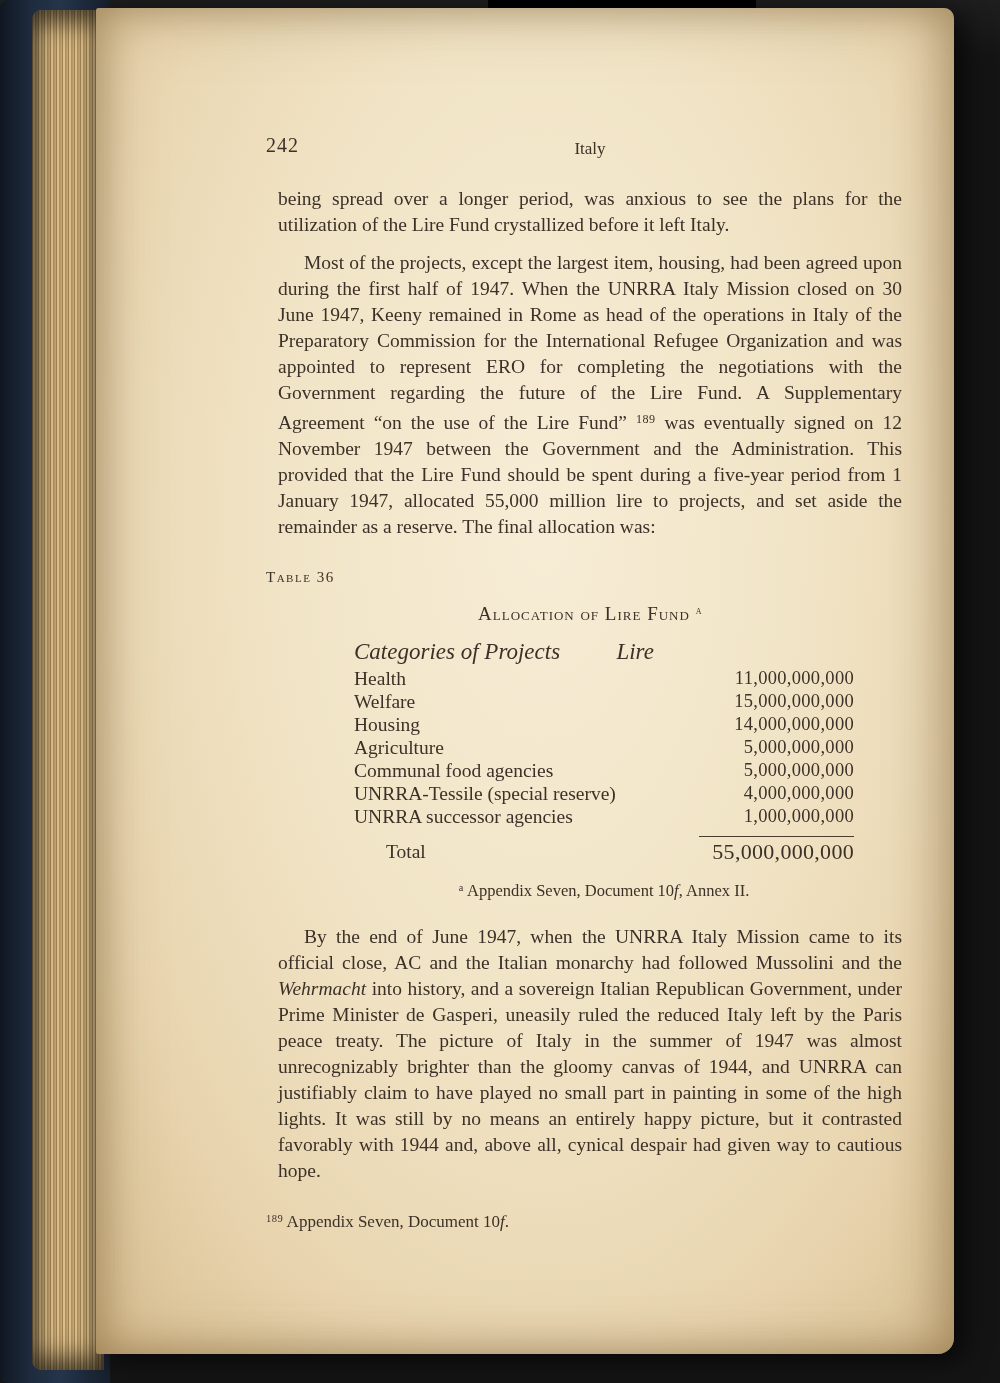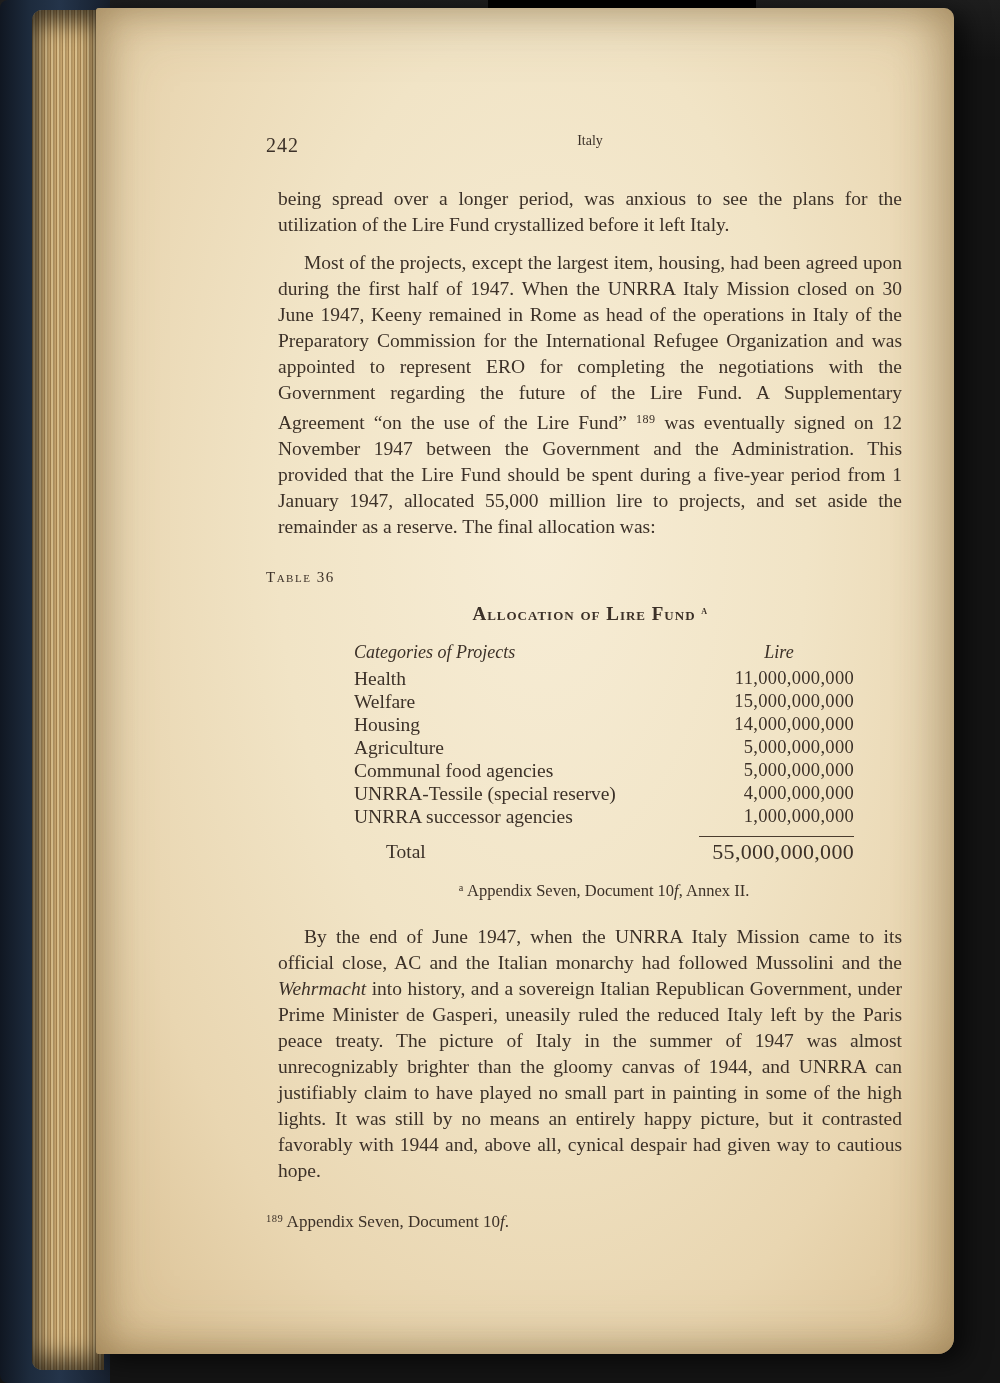--- a/index.html
+++ b/index.html
@@ -48,33 +48,33 @@
   }
 
   .content{
     position:absolute;left:170px;top:120px;width:648px;
     color:#3c3128;
     font-size:19.5px;line-height:26px;
     text-align:justify;
   }
   .header{position:relative;height:46px;}
   .pagenum{position:absolute;left:0;top:4px;font-size:20px;letter-spacing:1px;}
-  .running{position:absolute;left:50%;top:0;transform:translateX(-50%);font-size:14px;}
+  .running{position:absolute;left:50%;top:8px;transform:translateX(-50%);font-size:17px;}
 
   p{margin:12px;}
   .indent{text-indent:26px;}
   .sup{font-size:0.62em;vertical-align:0.5em;letter-spacing:.5px;}
   .it{font-style:italic;}
 
   
   .tableblock{margin:24px 0 20px 0;}
   .tb-caption{text-align:left;font-variant:small-caps;letter-spacing:1.5px;font-size:15px;}
-  .tb-title{text-align:center;font-variant:small-caps;letter-spacing:1px;font-size:19px;margin-top:8px;font-weight:bold;}
+  .tb-title{text-align:center;font-variant:small-caps;letter-spacing:1px;font-size:19px;margin-top:8px;}
   .tb-inner{width:500px;margin-left:88px;margin-top:12px;}
-  .tb-headrow{display:flex;justify-content:space-between;font-style:italic;font-size:18px;margin-bottom:2px;}
+  .tb-headrow{display:flex;font-style:italic;font-size:23px;margin-bottom:2px;}
   .tb-headrow .hv{width:150px;text-align:center;}
   .tb-row{display:flex;justify-content:space-between;line-height:23px;}
   .tb-row .cat{flex:1;}
   .tb-row .val{width:150px;text-align:right;font-size:18.5px;letter-spacing:.3px;}
   .tb-rule{width:155px;margin:8px 0 2px auto;border-top:1.5px solid #4a3c2e;}
   .tb-total{display:flex;justify-content:space-between;}
   .tb-total .cat{margin-left:32px;flex:1;}
   .tb-total .val{width:150px;text-align:right;font-size:22px;letter-spacing:.3px;}
   .tb-footnote{text-align:center;font-size:16.5px;margin-top:10px;}
 

